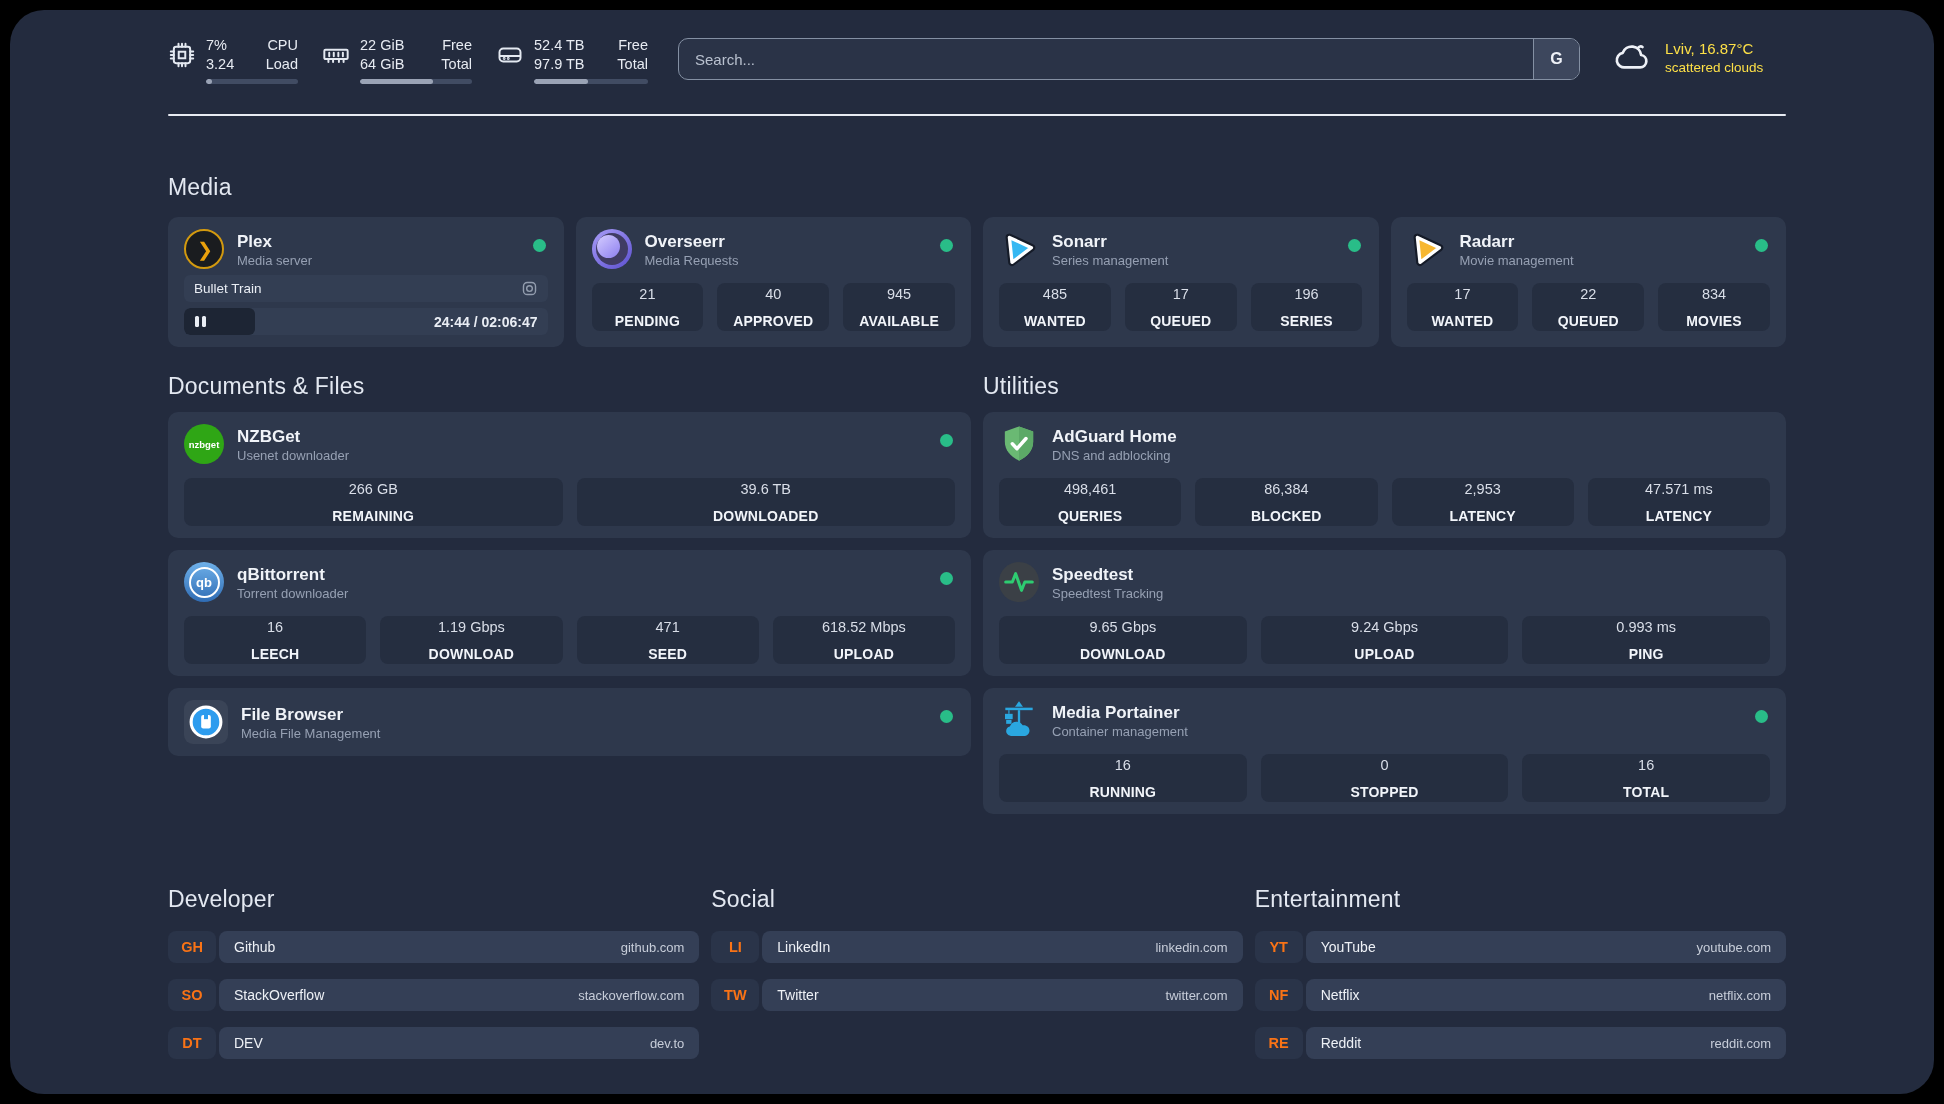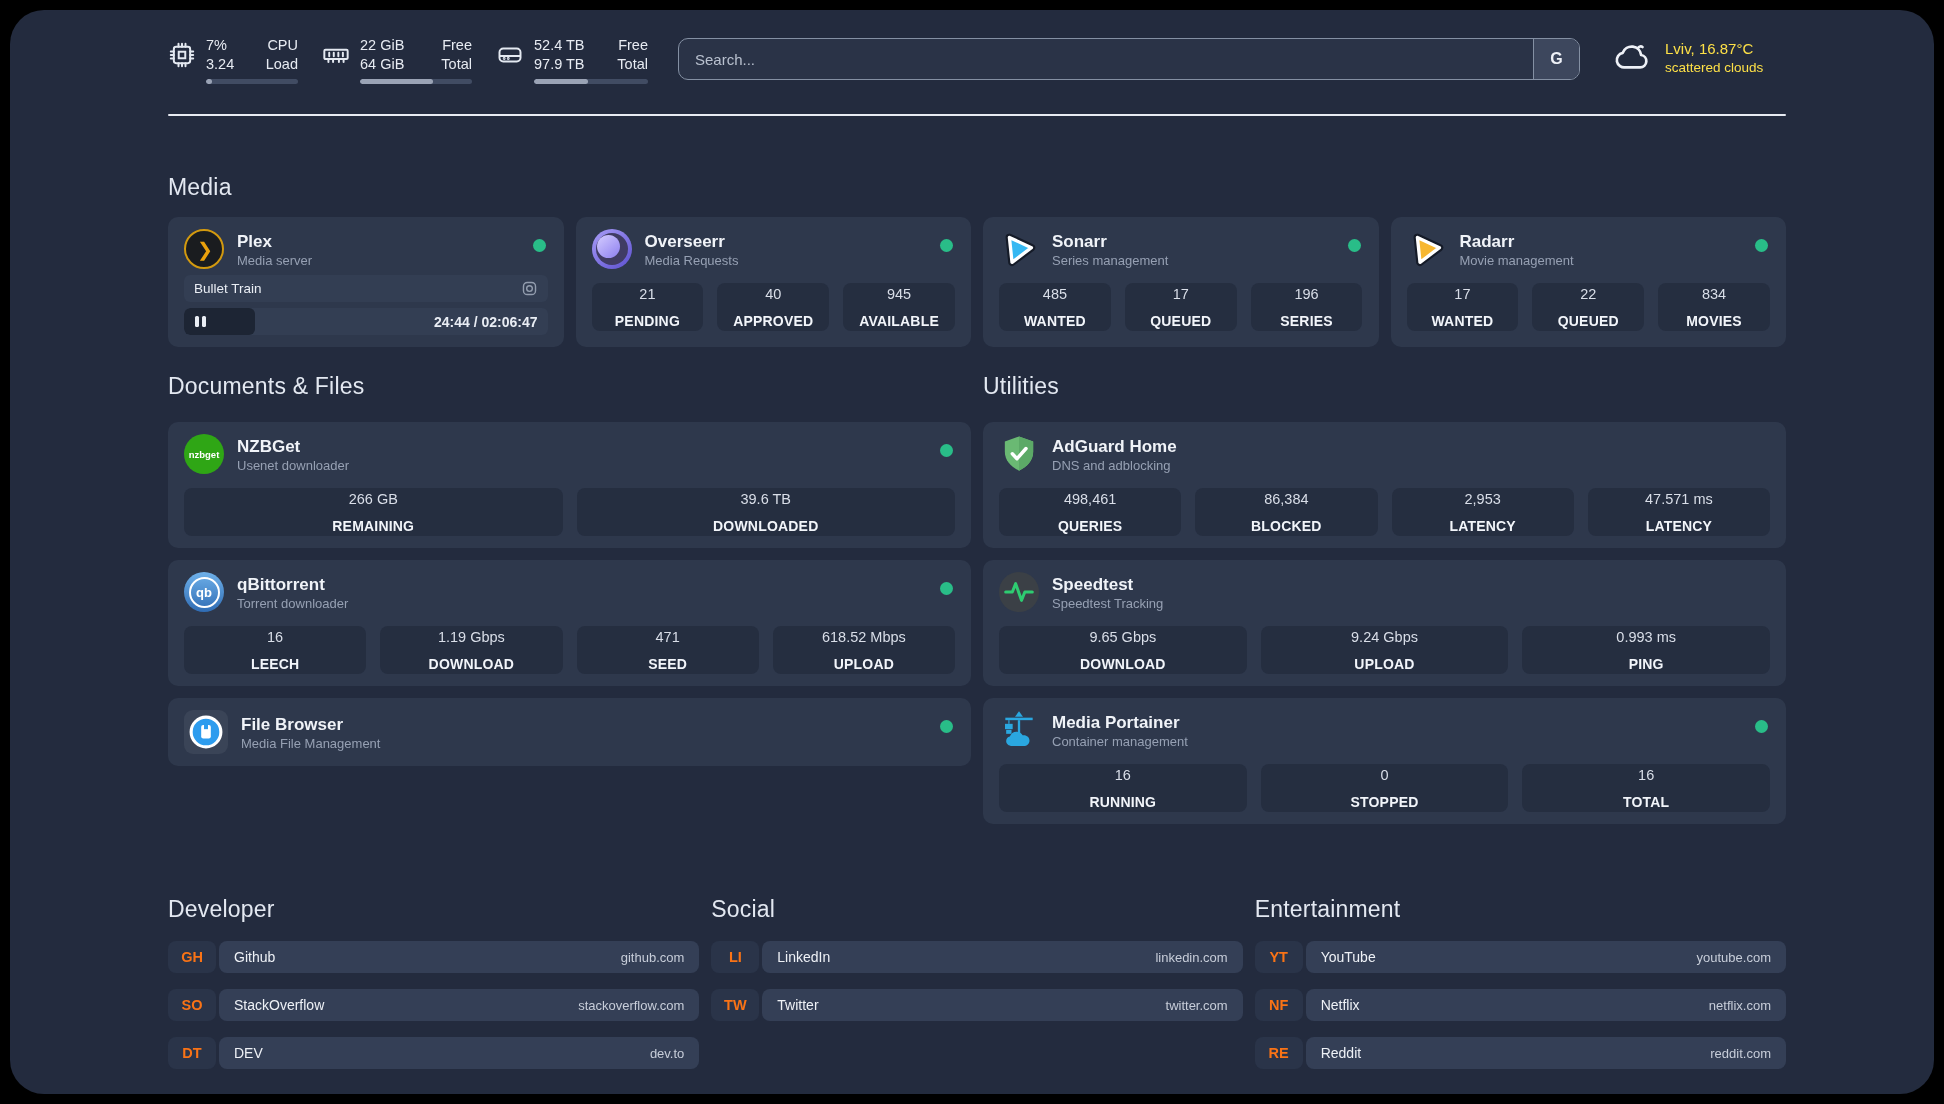--- a/index.html
+++ b/index.html
@@ -29,21 +29,21 @@
   .weather-icon { width:38px; height:38px; color:#eef1f7; }
   .weather-icon svg { width:100%; height:100%; }
   .weather-main { font-size:15px; color:#fde047; line-height:1.35; }
   .weather-sub { font-size:13.5px; color:#fde047; }
 
   .divider { height:2px; background:#e7ebf2; border-radius:2px; margin-top:30px; }
 
   
   .section-title { font-size:23px; font-weight:500; color:#e3e8f1; letter-spacing:.2px; }
   .mt-media { margin:58px 0 16px; }
-  .mt-col { margin:26px 0 22px; }
+  .mt-col { margin:26px 0 12px; }
   .mt-bm { margin:60px 0 18px; }
 
   .media-grid { display:grid; grid-template-columns:repeat(4,1fr); gap:12px; align-items:stretch; }
   .cols { display:grid; grid-template-columns:1fr 1fr; gap:12px; align-items:start; }
   .col .card { margin-bottom:12px; }
 
   .card { background:#2e384c; border-radius:10px; padding:12px 16px; position:relative; cursor:pointer; }
   .card-head { display:flex; align-items:center; gap:13px; }
   .head-text { display:flex; flex-direction:column; }
   .card-title { font-size:17px; font-weight:600; color:#f0f3f8; line-height:1.25; }

